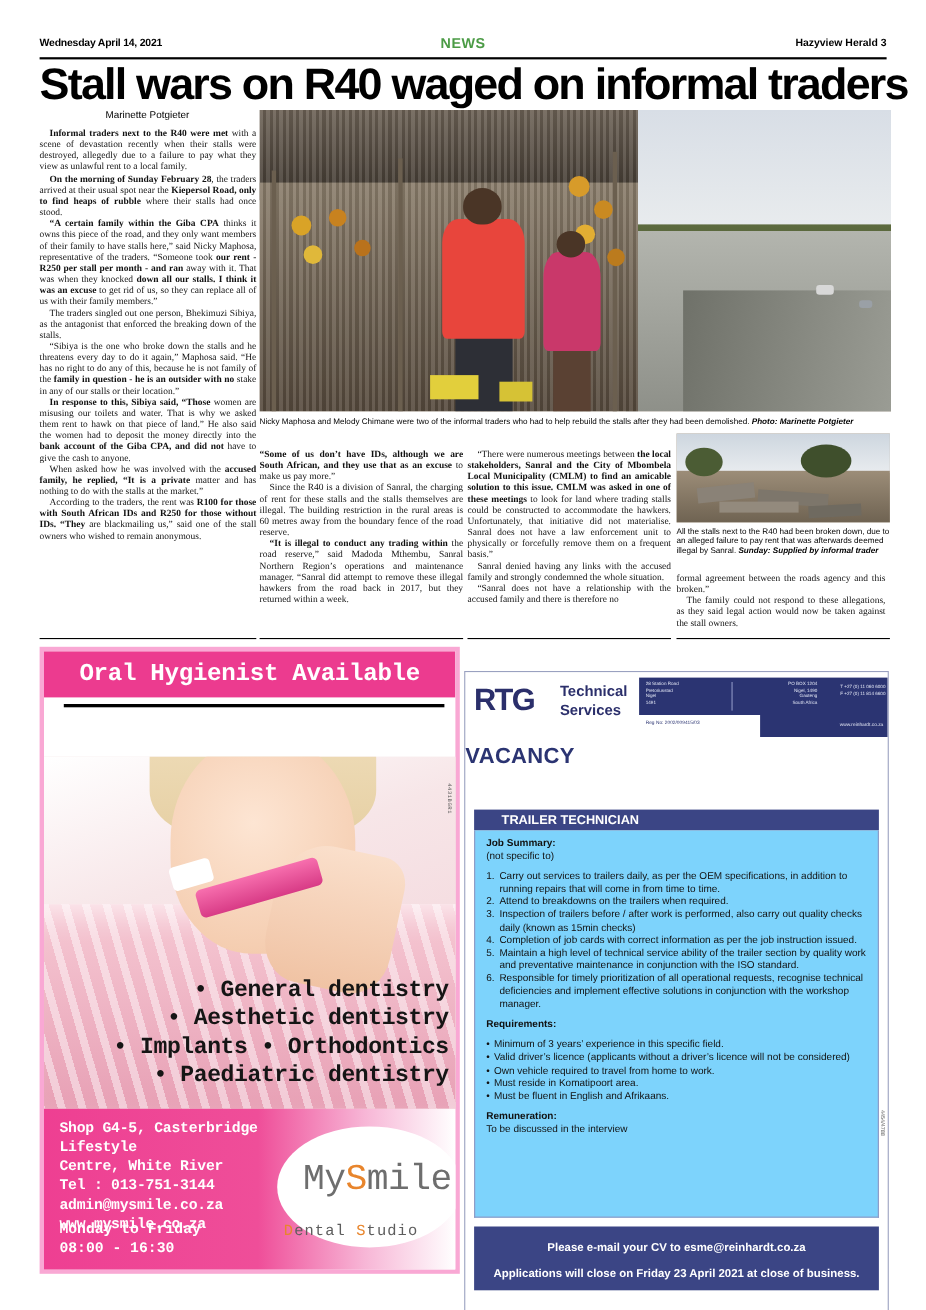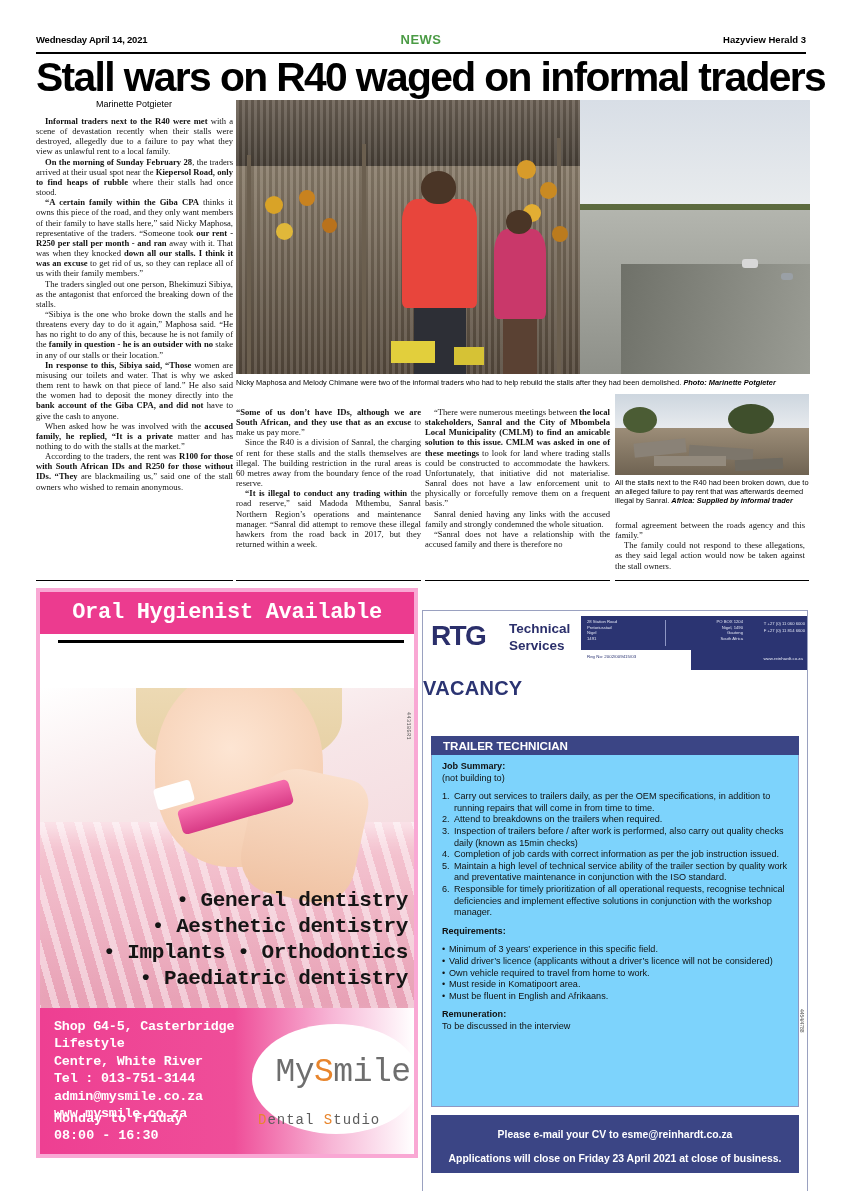--- a/index.html
+++ b/index.html
@@ -170,21 +170,21 @@
     line-height:7.4px;color:#dfe3f2;text-align:right;}
   .r-reg{position:absolute;left:158px;top:38px;font-size:4.4px;color:#2b3472;}
   .r-web{position:absolute;left:300px;top:40px;width:74px;text-align:right;
     font-size:4.4px;color:#e4e7f4;}
   .r-vacancy{position:absolute;left:0;top:66px;width:100%;text-align:left;
     font-weight:bold;font-size:20px;color:#2b3472;letter-spacing:.3px;}
   .r-career{position:absolute;left:22px;top:94px;width:340px;text-align:center;
     font-weight:bold;font-size:10.2px;line-height:13.4px;color:#2b3472;}
   .r-posbar{position:absolute;left:8px;top:125px;width:368px;height:19px;
     background:#3b4585;}
-  .r-posbar span{display:block;line-height:19px;padding-left:12px;color:#fff;
+  .r-posbar span{display:block;line-height:19px;padding-left:25px;color:#fff;
     font-weight:bold;font-size:11.6px;}
   .r-body{position:absolute;left:8px;top:144px;width:368px;height:352px;
     border:1px solid #8f97c2;border-top:none;box-sizing:border-box;background:#7dd3fc;}
   .r-txt{position:absolute;left:10px;top:6px;width:348px;font-size:9.1px;
     line-height:11.6px;color:#111;}
   .r-txt .hd{font-weight:bold;}
   .r-list{margin:0;padding:0;list-style:none;}
   .r-list li{display:flex;margin-bottom:0;}
   .r-list .num{width:12px;flex:none;}
   .r-list .txt{flex:1;}
@@ -257,21 +257,21 @@
     <div class="s-sky"></div>
     <div class="s-ground"></div>
     <div class="s-tree" style="left:4%;top:16%;width:34px;height:26px;"></div>
     <div class="s-tree" style="left:58%;top:12%;width:46px;height:30px;background:#3f4f2c;"></div>
     <div class="s-debris" style="left:10%;top:58%;width:52px;height:14px;transform:rotate(-6deg);"></div>
     <div class="s-debris" style="left:38%;top:66%;width:64px;height:12px;background:#7d766b;transform:rotate(4deg);"></div>
     <div class="s-debris" style="left:20%;top:76%;width:72px;height:10px;background:#938a7d;"></div>
     <div class="s-debris" style="left:62%;top:80%;width:48px;height:11px;background:#6f6a60;transform:rotate(-3deg);"></div>
   </div>
   <div class="caption" id="cap-side">
-    <span>All the stalls next to the R40 had been broken down, due to an alleged failure to pay rent that was afterwards deemed illegal by Sanral. </span><i>Africa: Supplied by informal trader</i>
+    <span>All the stalls next to the R40 had been broken down, due to an alleged failure to pay rent that was afterwards deemed illegal by Sanral. </span><i>Sunday: Supplied by informal trader</i>
   </div>
 
   <div class="col" id="col1">
     <p><b>Informal traders next to the R40 were met</b><span> with a scene of devastation recently when their stalls were destroyed, allegedly due to a failure to pay what they view as unlawful rent to a local family.</span></p>
     <p><b>On the morning of Sunday February 28</b><span>, the traders arrived at their usual spot near the </span><b>Kiepersol Road, only to find heaps of rubble</b><span> where their stalls had once stood.</span></p>
     <p><b>“A certain family within the Giba CPA</b><span> thinks it owns this piece of the road, and they only want members of their family to have stalls here,” said Nicky Maphosa, representative of the traders. “Someone took </span><b>our rent - R250 per stall per month - and ran</b><span> away with it. That was when they knocked </span><b>down all our stalls. I think it was an excuse</b><span> to get rid of us, so they can replace all of us with their family members.”</span></p>
     <p>The traders singled out one person, Bhekimuzi Sibiya, as the antagonist that enforced the breaking down of the stalls.</p>
     <p><span>“Sibiya is the one who broke down the stalls and he threatens every day to do it again,” Maphosa said. “He has no right to do any of this, because he is not family of the </span><b>family in question - he is an outsider with no</b><span> stake in any of our stalls or their location.”</span></p>
     <p><b>In response to this, Sibiya said, “Those</b><span> women are misusing our toilets and water. That is why we asked them rent to hawk on that piece of land.” He also said the women had to deposit the money directly into the </span><b>bank account of the Giba CPA, and did not</b><span> have to give the cash to anyone.</span></p>
     <p><span>When asked how he was involved with the </span><b>accused family, he replied, “It is a private</b><span> matter and has nothing to do with the stalls at the market.”</span></p>
@@ -284,21 +284,21 @@
     <p><b>“It is illegal to conduct any trading within</b><span> the road reserve,” said Madoda Mthembu, Sanral Northern Region’s operations and maintenance manager. “Sanral did attempt to remove these illegal hawkers from the road back in 2017, but they returned within a week.</span></p>
   </div>
 
   <div class="col" id="col3">
     <p><span>“There were numerous meetings between </span><b>the local stakeholders, Sanral and the City of Mbombela Local Municipality (CMLM) to find an amicable solution to this issue. CMLM was asked in one of these meetings</b><span> to look for land where trading stalls could be constructed to accommodate the hawkers. Unfortunately, that initiative did not materialise. Sanral does not have a law enforcement unit to physically or forcefully remove them on a frequent basis.”</span></p>
     <p>Sanral denied having any links with the accused family and strongly condemned the whole situation.</p>
     <p>“Sanral does not have a relationship with the accused family and there is therefore no</p>
   </div>
 
   <div class="col" id="col4">
-    <p class="noind">formal agreement between the roads agency and this family.”</p>
+    <p class="noind">formal agreement between the roads agency and this broken.”</p>
     <p>The family could not respond to these allegations, as they said legal action would now be taken against the stall owners.</p>
   </div>
 
   <div class="artrule" id="rule-col1"></div>
   <div class="artrule" id="rule-col2"></div>
   <div class="artrule" id="rule-col3"></div>
   <div class="artrule" id="rule-col4"></div>
 
   <div id="ad-dental">
     <div class="d-banner">
@@ -371,21 +371,21 @@
     </div>
 
     <div class="r-vacancy">VACANCY</div>
     <div class="r-posbar">
       <span>TRAILER TECHNICIAN</span>
     </div>
 
     <div class="r-body">
       <div class="r-txt">
         <div class="hd">Job Summary:</div>
-        <div>(not building to)</div>
+        <div>(not specific to)</div>
         <div class="sp"></div>
         <ul class="r-list">
           <li>
               <span class="num">1.</span>
               <span class="txt">Carry out services to trailers daily, as per the OEM specifications, in addition to running repairs that will come in from time to time.</span>
             </li>
           <li>
               <span class="num">2.</span>
               <span class="txt">Attend to breakdowns on the trailers when required.</span>
             </li>

